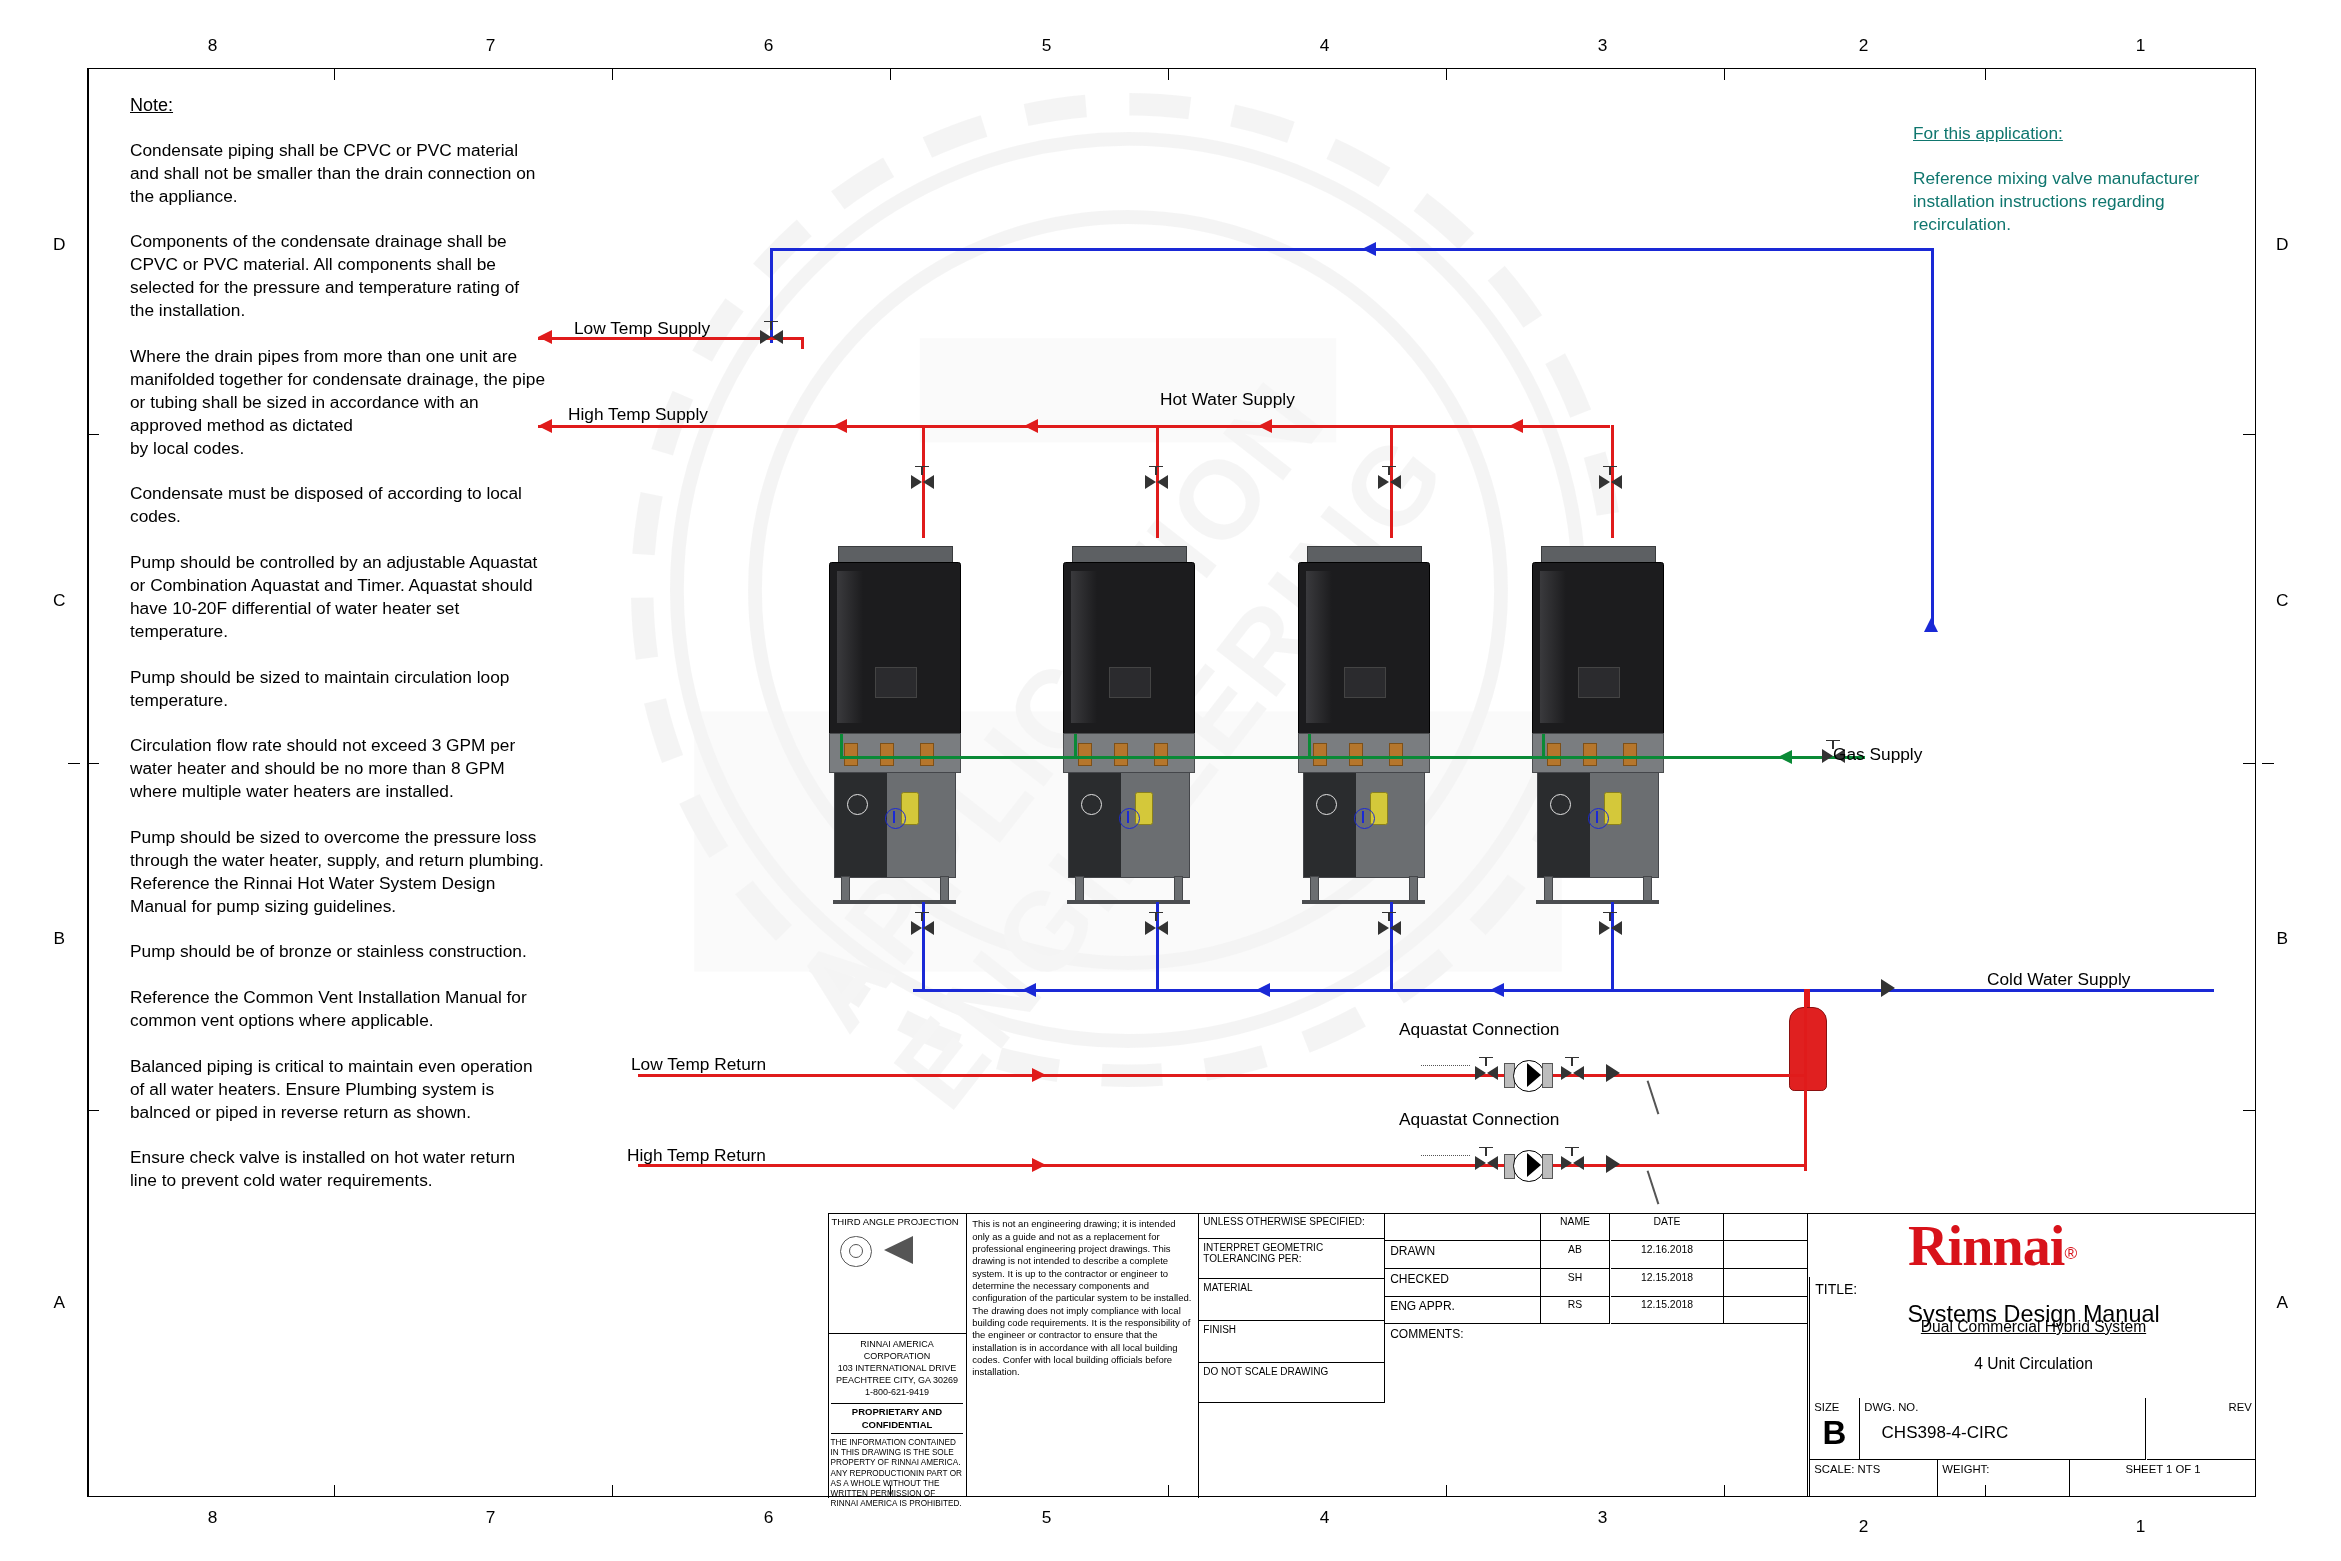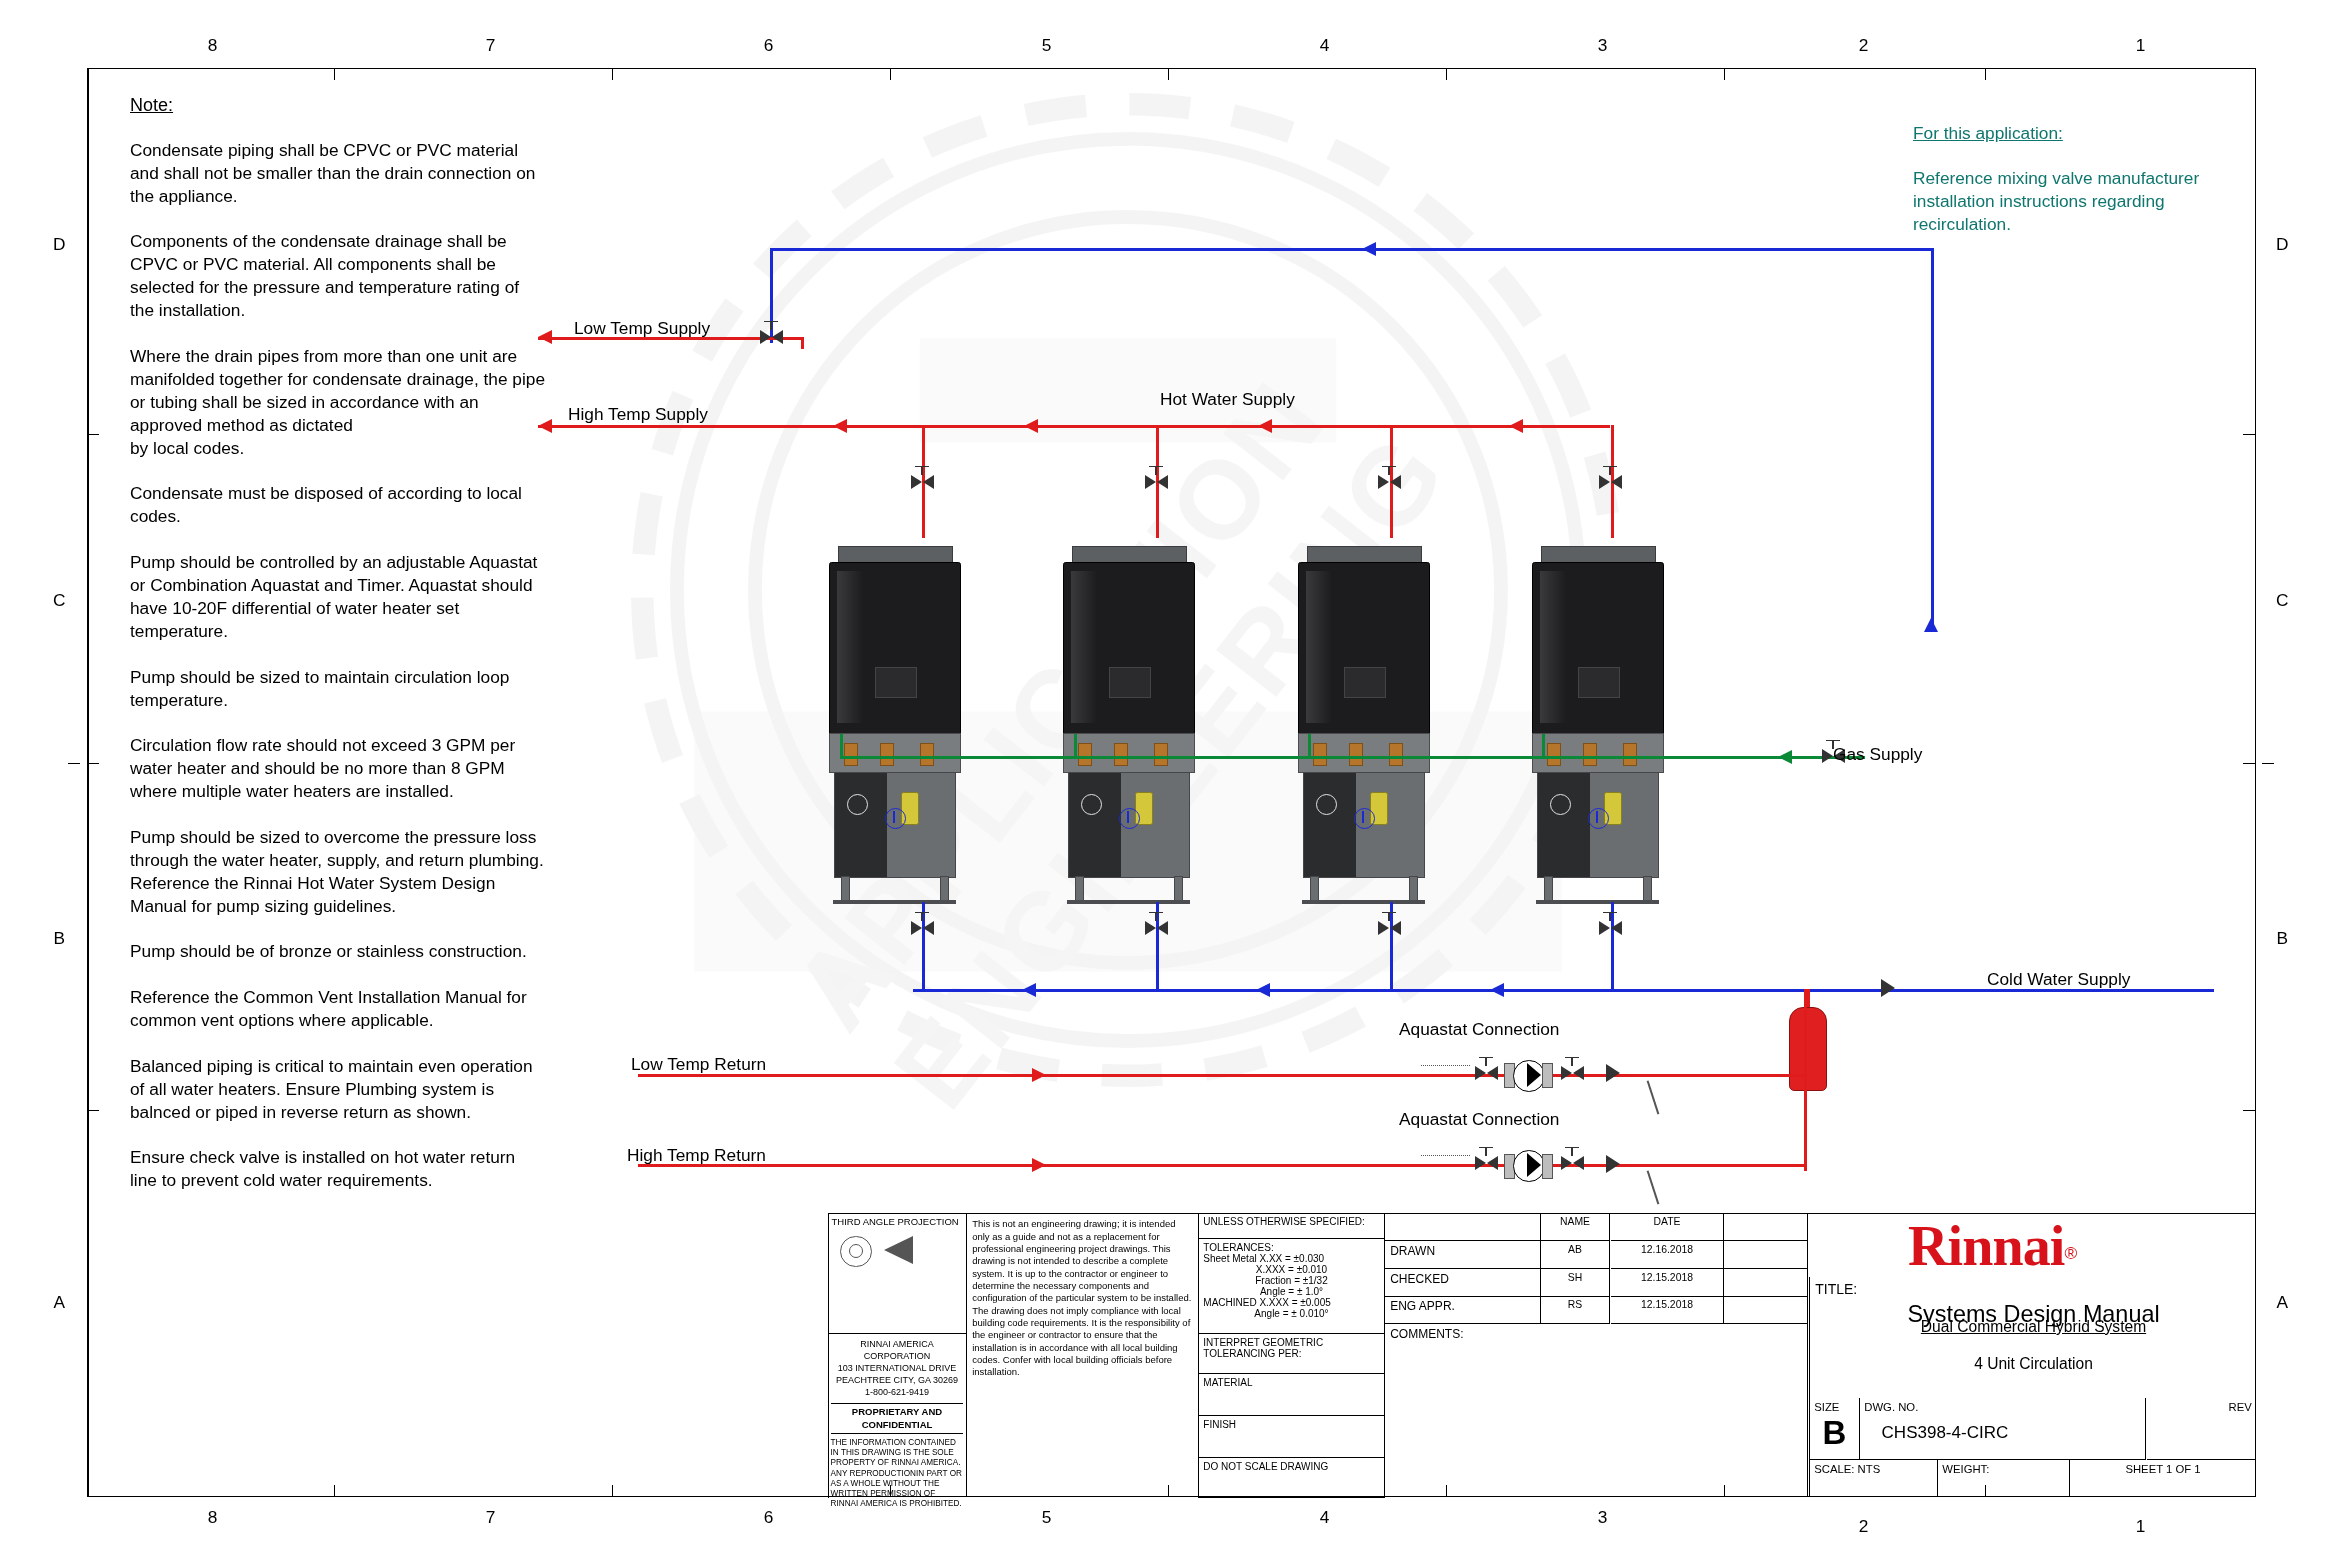--- a/index.html
+++ b/index.html
@@ -445,29 +445,20 @@
     <div>PEACHTREE CITY, GA  30269</div>
     <div>1-800-621-9419</div>
     <div class="pc">PROPRIETARY AND CONFIDENTIAL</div>
     <div class="fine">THE INFORMATION CONTAINED IN THIS DRAWING IS THE SOLE PROPERTY OF RINNAI AMERICA. ANY REPRODUCTIONIN PART OR AS A WHOLE WITHOUT THE WRITTEN PERMISSION OF RINNAI AMERICA IS PROHIBITED.</div>
   </div>
 
   <div class="disc">This is not an engineering drawing; it is intended only as a guide and not as a replacement for professional engineering project drawings. This drawing is not intended to describe a complete system. It is up to the contractor or engineer to determine the necessary components and configuration of the particular system to be installed. The drawing does not imply compliance with local building code requirements. It is the responsibility of the engineer or contractor to ensure that the installation is in accordance with all local building codes. Confer with local building officials before installation.</div>
 
   <div class="tol">
     <div class="row" style="height:26px;font-weight:normal;">UNLESS OTHERWISE SPECIFIED:</div>
-    <div class="row" style="height:95px;">
-      <div>TOLERANCES:</div>
-      <div>Sheet Metal  X.XX  =  ±0.030</div>
-      <div class="ctr">X.XXX  =  ±0.010</div>
-      <div class="ctr">Fraction  =  ±1/32</div>
-      <div class="ctr">Angle =  ± 1.0°</div>
-      <div>MACHINED X.XXX  =  ±0.005</div>
-      <div class="ctr">Angle = ± 0.010°</div>
-    </div>
     <div class="row" style="height:40px;">INTERPRET GEOMETRIC TOLERANCING PER:</div>
     <div class="row" style="height:42px;">MATERIAL</div>
     <div class="row" style="height:42px;">FINISH</div>
     <div class="row" style="height:40px;">DO NOT SCALE DRAWING</div>
   </div>
 
   <div class="appr">
     <div class="r" style="left:0;top:0;width:156px;height:28px;"></div>
     <div class="r ctr" style="left:156px;top:0;width:69px;height:28px;">NAME</div>
     <div class="r ctr" style="left:226px;top:0;width:113px;height:28px;">DATE</div>

